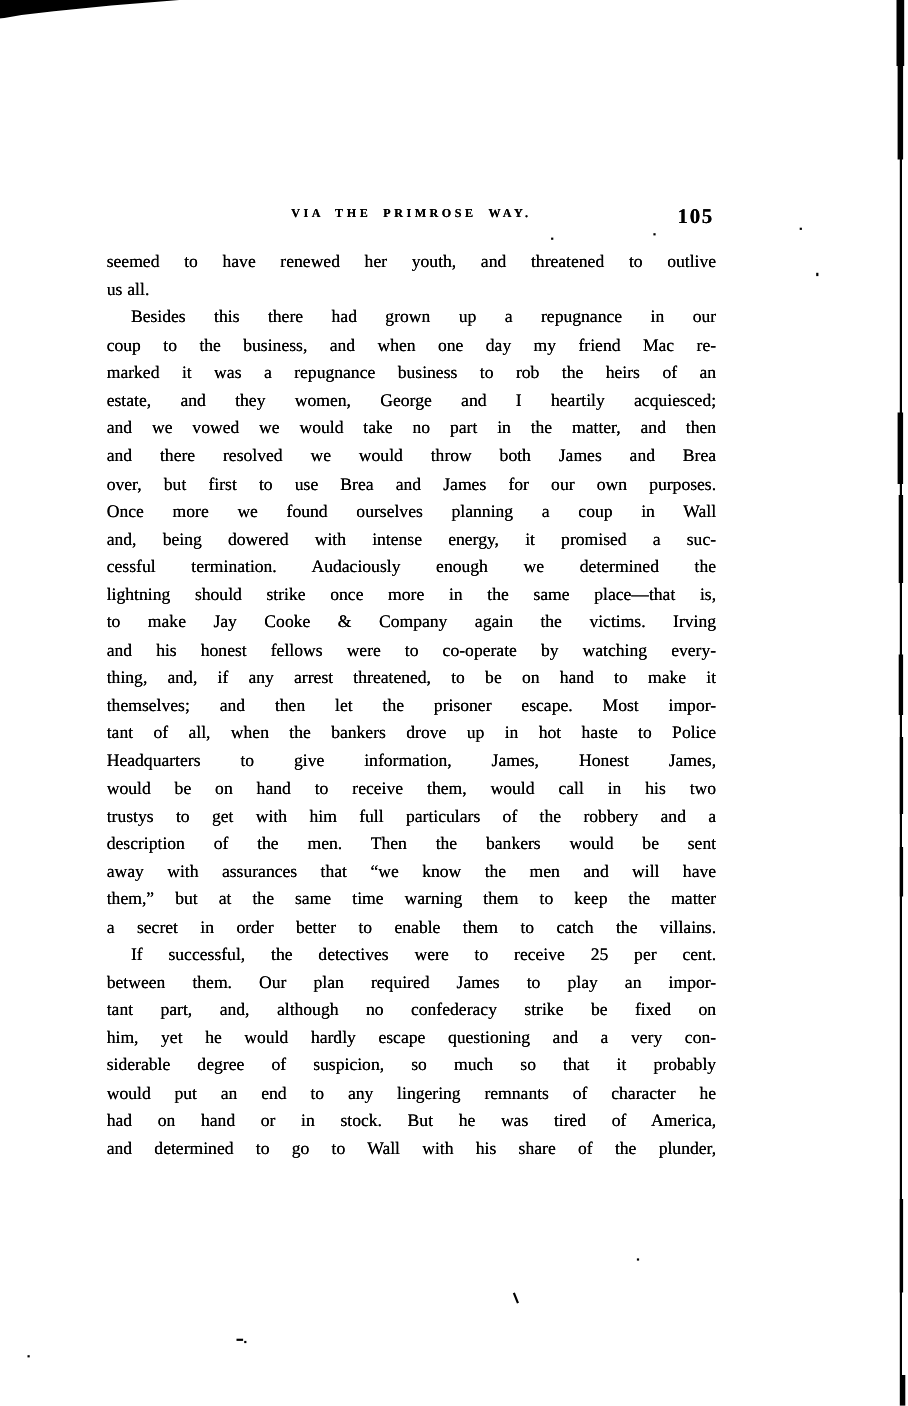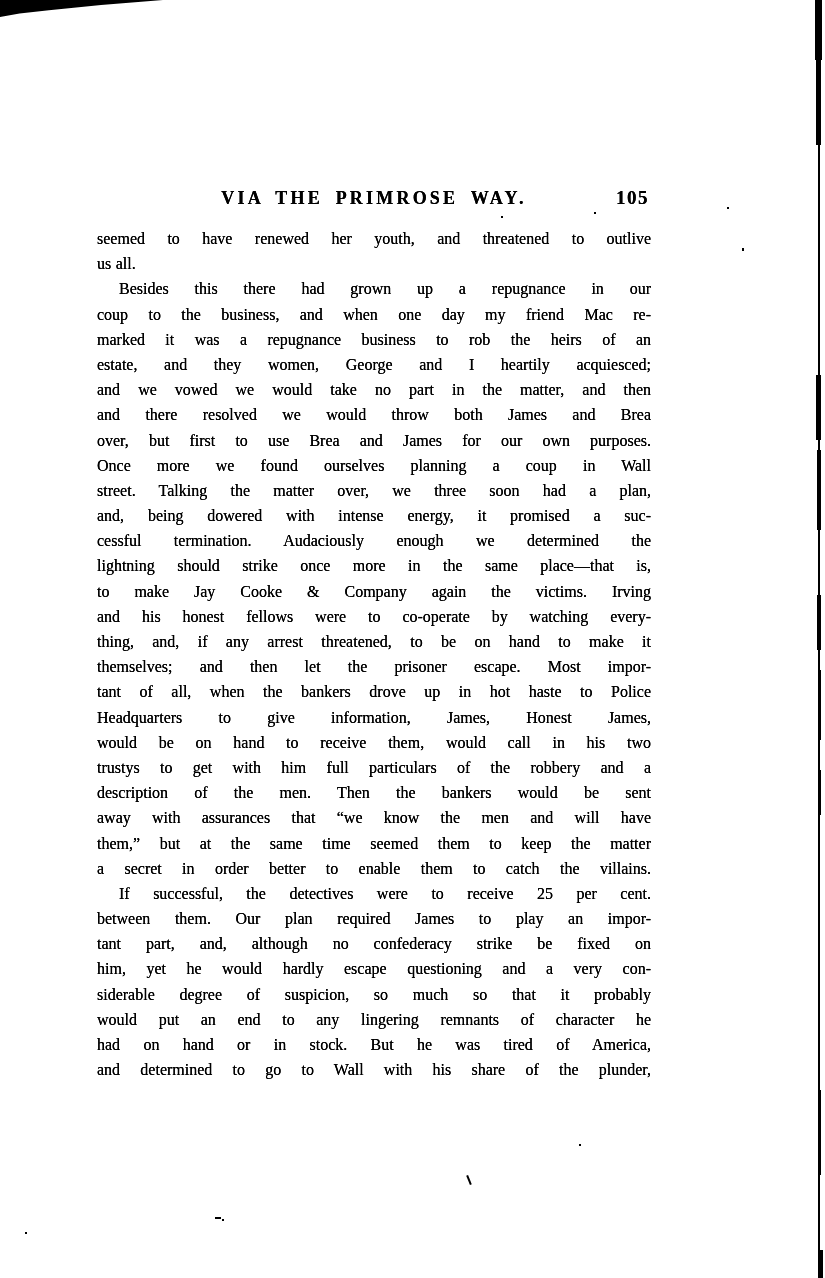--- a/index.html
+++ b/index.html
@@ -14,21 +14,21 @@
   .page { position: absolute; inset: 0; }
 
   
   .running-head {
     position: absolute;
     left: 97px; top: 188px; width: 554px; height: 20px;
   }
   .running-title {
     position: absolute; left: 0; right: 0; top: 0;
     text-align: center;
-    font-size: 18px; font-weight: 700;
+    font-size: 11px; font-weight: 700;
     letter-spacing: 3.2px; word-spacing: 5px;
     text-shadow: 0 0 0.4px #000;
   }
   .page-number {
     position: absolute; right: 2px; top: -1px;
     font-size: 19px; font-weight: 700;
     letter-spacing: 1.5px;
     text-shadow: 0 0 0.4px #000;
   }
 
@@ -106,35 +106,34 @@
       </div>
       <div class="paragraph">
         <div class="line indent">Besides this there had grown up a repugnance in our</div>
         <div class="line">coup to the business, and when one day my friend Mac re-</div>
         <div class="line">marked it was a repugnance business to rob the heirs of an</div>
         <div class="line">estate, and they women, George and I heartily acquiesced;</div>
         <div class="line">and we vowed we would take no part in the matter, and then</div>
         <div class="line">and there resolved we would throw both James and Brea</div>
         <div class="line">over, but first to use Brea and James for our own purposes.</div>
         <div class="line">Once more we found ourselves planning a coup in Wall</div>
-        <div class="line">street.  Talking the matter over, we three soon had a plan,</div>
         <div class="line">and, being dowered with intense energy, it promised a suc-</div>
         <div class="line">cessful termination.  Audaciously enough we determined the</div>
         <div class="line">lightning should strike once more in the same place—that is,</div>
         <div class="line">to make Jay Cooke &amp; Company again the victims.  Irving</div>
         <div class="line">and his honest fellows were to co-operate by watching every-</div>
         <div class="line">thing, and, if any arrest threatened, to be on hand to make it</div>
         <div class="line">themselves; and then let the prisoner escape.  Most impor-</div>
         <div class="line">tant of all, when the bankers drove up in hot haste to Police</div>
         <div class="line">Headquarters to give information, James, Honest James,</div>
         <div class="line">would be on hand to receive them, would call in his two</div>
         <div class="line">trustys to get with him full particulars of the robbery and a</div>
         <div class="line">description of the men.  Then the bankers would be sent</div>
         <div class="line">away with assurances that “we know the men and will have</div>
-        <div class="line">them,” but at the same time seemed them to keep the matter</div>
+        <div class="line">them,” but at the same time warning them to keep the matter</div>
         <div class="line">a secret in order better to enable them to catch the villains.</div>
       </div>
       <div class="paragraph">
         <div class="line indent">If successful, the detectives were to receive 25 per cent.</div>
         <div class="line">between them.  Our plan required James to play an impor-</div>
         <div class="line">tant part, and, although no confederacy strike be fixed on</div>
         <div class="line">him, yet he would hardly escape questioning and a very con-</div>
         <div class="line">siderable degree of suspicion, so much so that it probably</div>
         <div class="line">would put an end to any lingering remnants of character he</div>
         <div class="line">had on hand or in stock.  But he was tired of America,</div>

